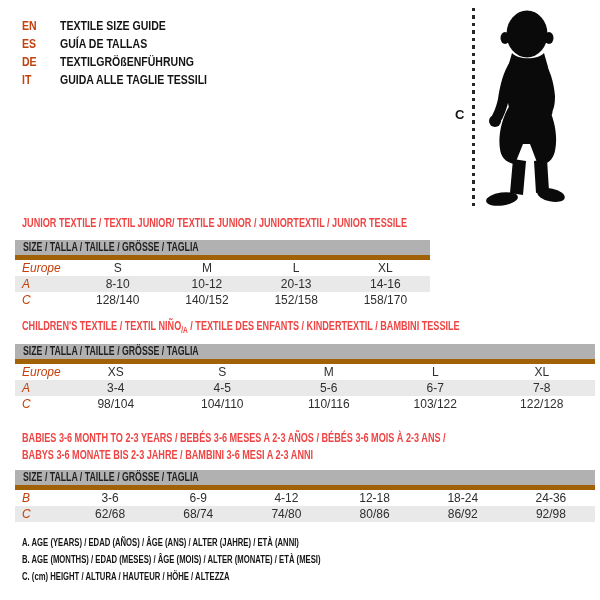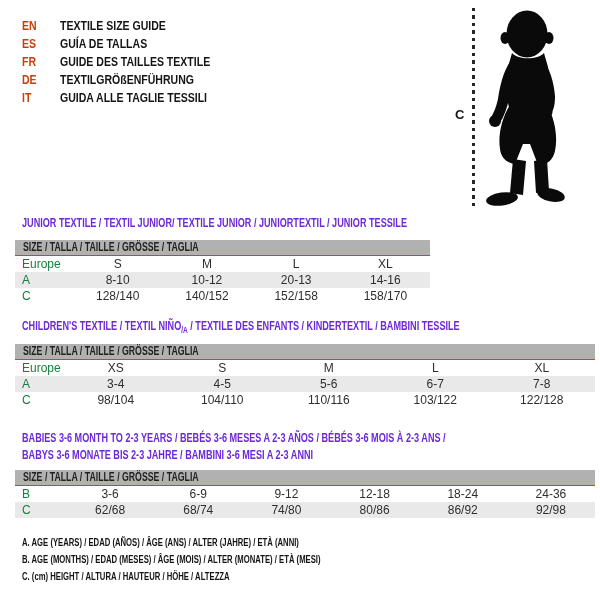--- a/index.html
+++ b/index.html
@@ -28,61 +28,57 @@
   .c-label{position:absolute;left:455px;top:107px;font-weight:700;font-size:13px;color:#141414;}
   .baby-svg{position:absolute;left:482px;top:9px;}
 
   
   .sect{position:absolute;left:15px;}
   #junior{top:216px;width:415px;}
   #children{top:319px;width:580px;}
   #babies{top:423px;width:580px;}
   .sect h2{
     margin:0 0 11px 0;padding-left:7px;height:13px;line-height:13px;
-    font-size:13px;font-weight:700;color:#6d28d9;
+    font-size:13px;font-weight:700;color:#ef4444;
   }
   #children h2{margin-bottom:12px;}
   #babies h2{height:34px;line-height:17px;margin-bottom:7px;margin-top:6px;}
   #babies h2 .tline{display:block;height:17px;line-height:17px;}
   .sub{font-size:0.72em;vertical-align:-0.28em;}
 
   .tbl-head{
     height:15px;line-height:15px;background:var(--header-bar,#b1b1b1);
     padding-left:8px;font-weight:700;font-size:12.5px;color:#1f1f1f;
-    border-bottom:1px solid #a16207;
+    border-bottom:5px solid #a16207;
   }
   table.sizes{width:100%;border-collapse:collapse;table-layout:fixed;}
   .sizes td{
     height:16px;line-height:16px;font-size:12px;color:#2e2e2e;
     text-align:center;padding:0;overflow:hidden;
   }
-  .sizes td:first-child{text-align:left;padding-left:7px;color:#15803d;}
+  .sizes td:first-child{text-align:left;padding-left:7px;color:#c2410c;font-style:italic;}
   .sizes tr.shaded{background:var(--shaded-row,#e9e9e9);}
 
   
   .legend{position:absolute;left:22px;top:534px;}
   .legend-line{height:17.2px;line-height:17.2px;font-weight:700;font-size:11px;color:#141414;}
 </style>
 </head>
 <body>
 
 <div class="page">
 
   <div class="langs">
     <div class="lang-row">
       <span class="lang-code"><span class="cond78">EN</span></span>
       <span class="lang-label"><span class="cond78">TEXTILE SIZE GUIDE</span></span>
     </div>
     <div class="lang-row">
       <span class="lang-code"><span class="cond78">ES</span></span>
       <span class="lang-label"><span class="cond78">GUÍA DE TALLAS</span></span>
-    </div>
-    <div class="lang-row">
-      <span class="lang-code"><span class="cond78">FR</span></span>
-      <span class="lang-label"><span class="cond78">GUIDE DES TAILLES TEXTILE</span></span>
     </div>
     <div class="lang-row">
       <span class="lang-code"><span class="cond78">DE</span></span>
       <span class="lang-label"><span class="cond78">TEXTILGRÖßENFÜHRUNG</span></span>
     </div>
     <div class="lang-row">
       <span class="lang-code"><span class="cond78">IT</span></span>
       <span class="lang-label"><span class="cond78">GUIDA ALLE TAGLIE TESSILI</span></span>
     </div>
   </div>
@@ -210,21 +206,21 @@
           <col>
           <col>
           <col>
           <col>
         </colgroup>
       <tbody>
           <tr>
             <td>B</td>
             <td>3-6</td>
             <td>6-9</td>
-            <td>9-12</td>
+            <td>4-12</td>
             <td>12-18</td>
             <td>18-24</td>
             <td>24-36</td>
           </tr>
           <tr class="shaded">
             <td>C</td>
             <td>62/68</td>
             <td>68/74</td>
             <td>74/80</td>
             <td>80/86</td>

